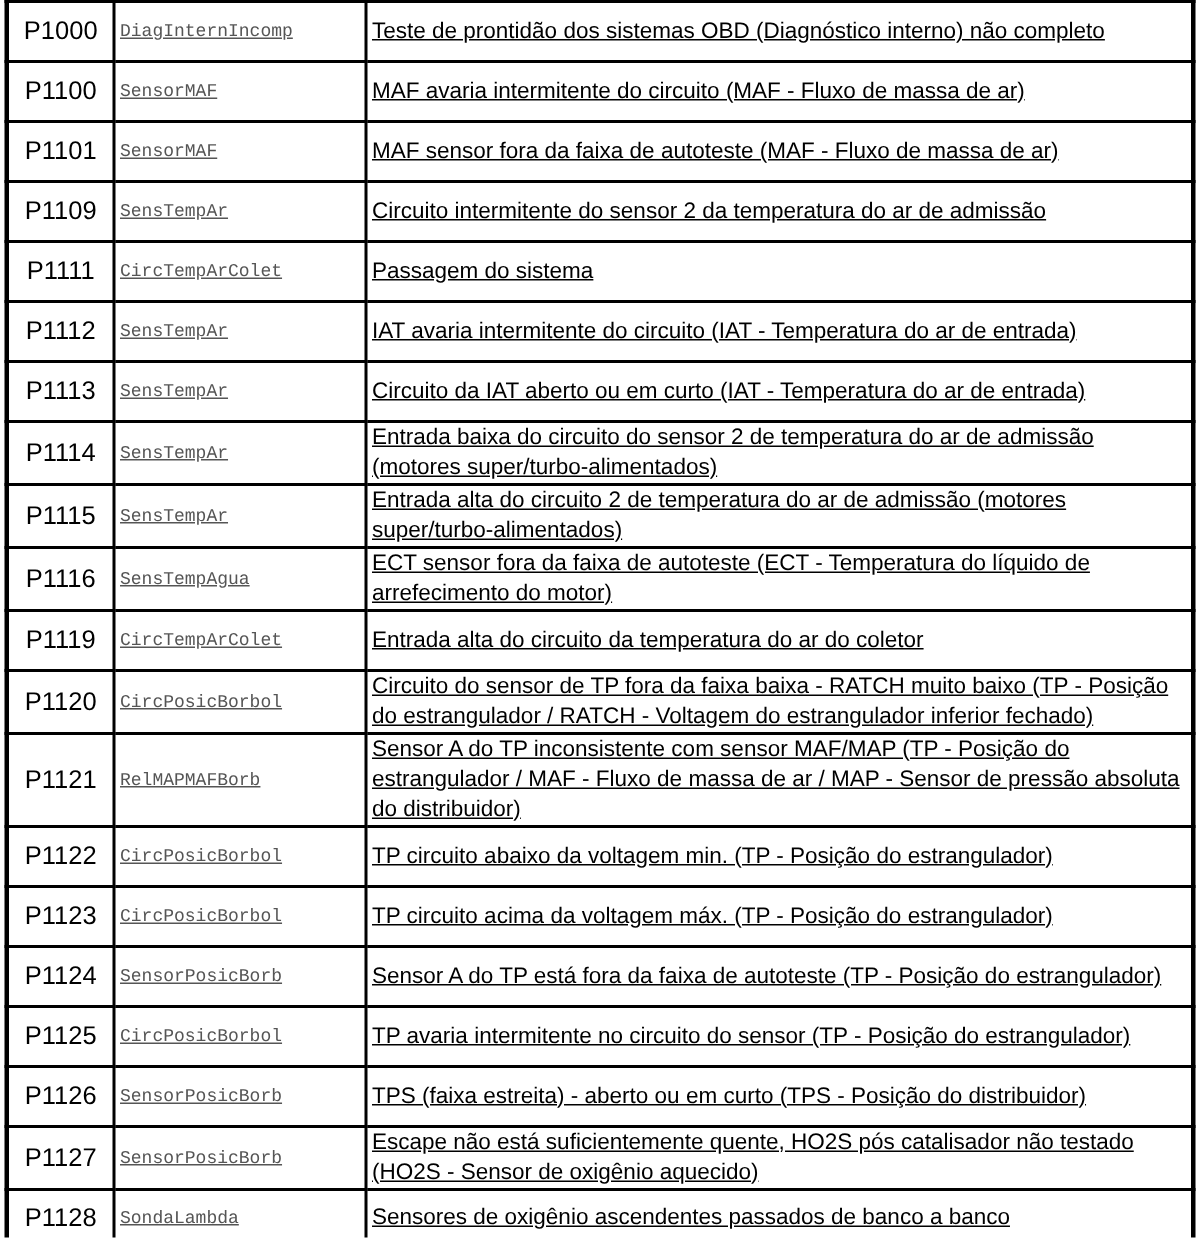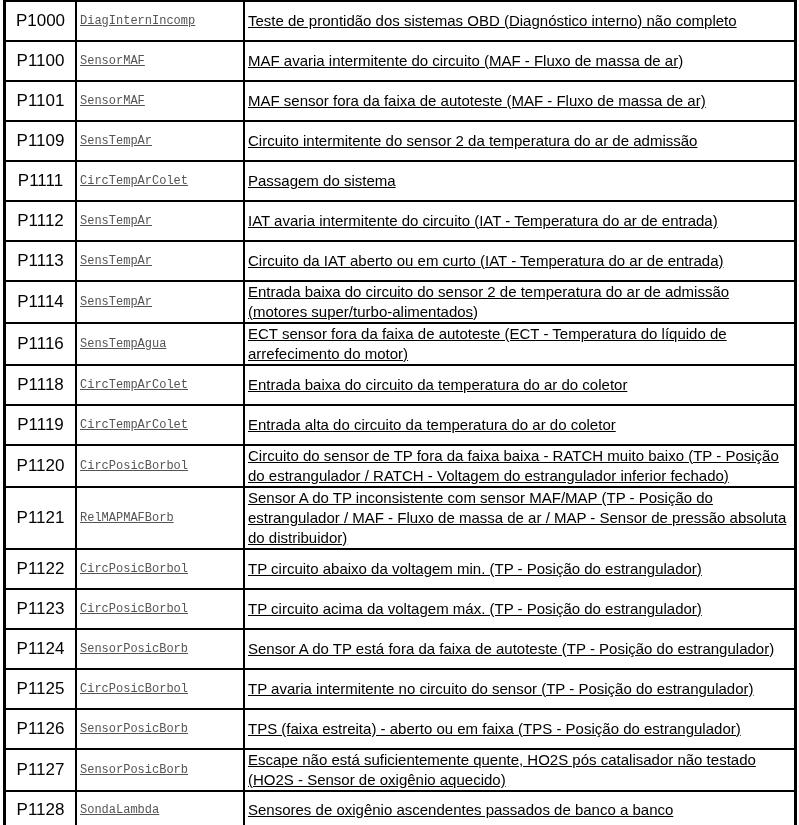--- a/index.html
+++ b/index.html
@@ -80,28 +80,28 @@
           <td class="code">P1113</td>
           <td class="name">SensTempAr</td>
           <td class="desc">Circuito da IAT aberto ou em curto (IAT - Temperatura do ar de entrada)</td>
         </tr>
       <tr>
           <td class="code">P1114</td>
           <td class="name">SensTempAr</td>
           <td class="desc">Entrada baixa do circuito do sensor 2 de temperatura do ar de admissão (motores super/turbo-alimentados)</td>
         </tr>
       <tr>
+          <td class="code">P1115</td>
+          <td class="name">SensTempAr</td>
+          <td class="desc">Entrada alta do circuito 2 de temperatura do ar de admissão (motores super/turbo-alimentados)</td>
+        </tr>
+      <tr>
           <td class="code">P1116</td>
           <td class="name">SensTempAgua</td>
           <td class="desc">ECT sensor fora da faixa de autoteste (ECT - Temperatura do líquido de arrefecimento do motor)</td>
-        </tr>
-      <tr>
-          <td class="code">P1118</td>
-          <td class="name">CircTempArColet</td>
-          <td class="desc">Entrada baixa do circuito da temperatura do ar do coletor</td>
         </tr>
       <tr>
           <td class="code">P1119</td>
           <td class="name">CircTempArColet</td>
           <td class="desc">Entrada alta do circuito da temperatura do ar do coletor</td>
         </tr>
       <tr>
           <td class="code">P1120</td>
           <td class="name">CircPosicBorbol</td>
           <td class="desc">Circuito do sensor de TP fora da faixa baixa - RATCH muito baixo (TP - Posição do estrangulador / RATCH - Voltagem do estrangulador inferior fechado)</td>
@@ -127,21 +127,21 @@
           <td class="desc">Sensor A do TP está fora da faixa de autoteste (TP - Posição do estrangulador)</td>
         </tr>
       <tr>
           <td class="code">P1125</td>
           <td class="name">CircPosicBorbol</td>
           <td class="desc">TP avaria intermitente no circuito do sensor (TP - Posição do estrangulador)</td>
         </tr>
       <tr>
           <td class="code">P1126</td>
           <td class="name">SensorPosicBorb</td>
-          <td class="desc">TPS (faixa estreita) - aberto ou em faixa (TPS - Posição do estrangulador)</td>
+          <td class="desc">TPS (faixa estreita) - aberto ou em curto (TPS - Posição do distribuidor)</td>
         </tr>
       <tr>
           <td class="code">P1127</td>
           <td class="name">SensorPosicBorb</td>
           <td class="desc">Escape não está suficientemente quente, HO2S pós catalisador não testado (HO2S - Sensor de oxigênio aquecido)</td>
         </tr>
       <tr>
           <td class="code">P1128</td>
           <td class="name">SondaLambda</td>
           <td class="desc">Sensores de oxigênio ascendentes passados de banco a banco</td>

